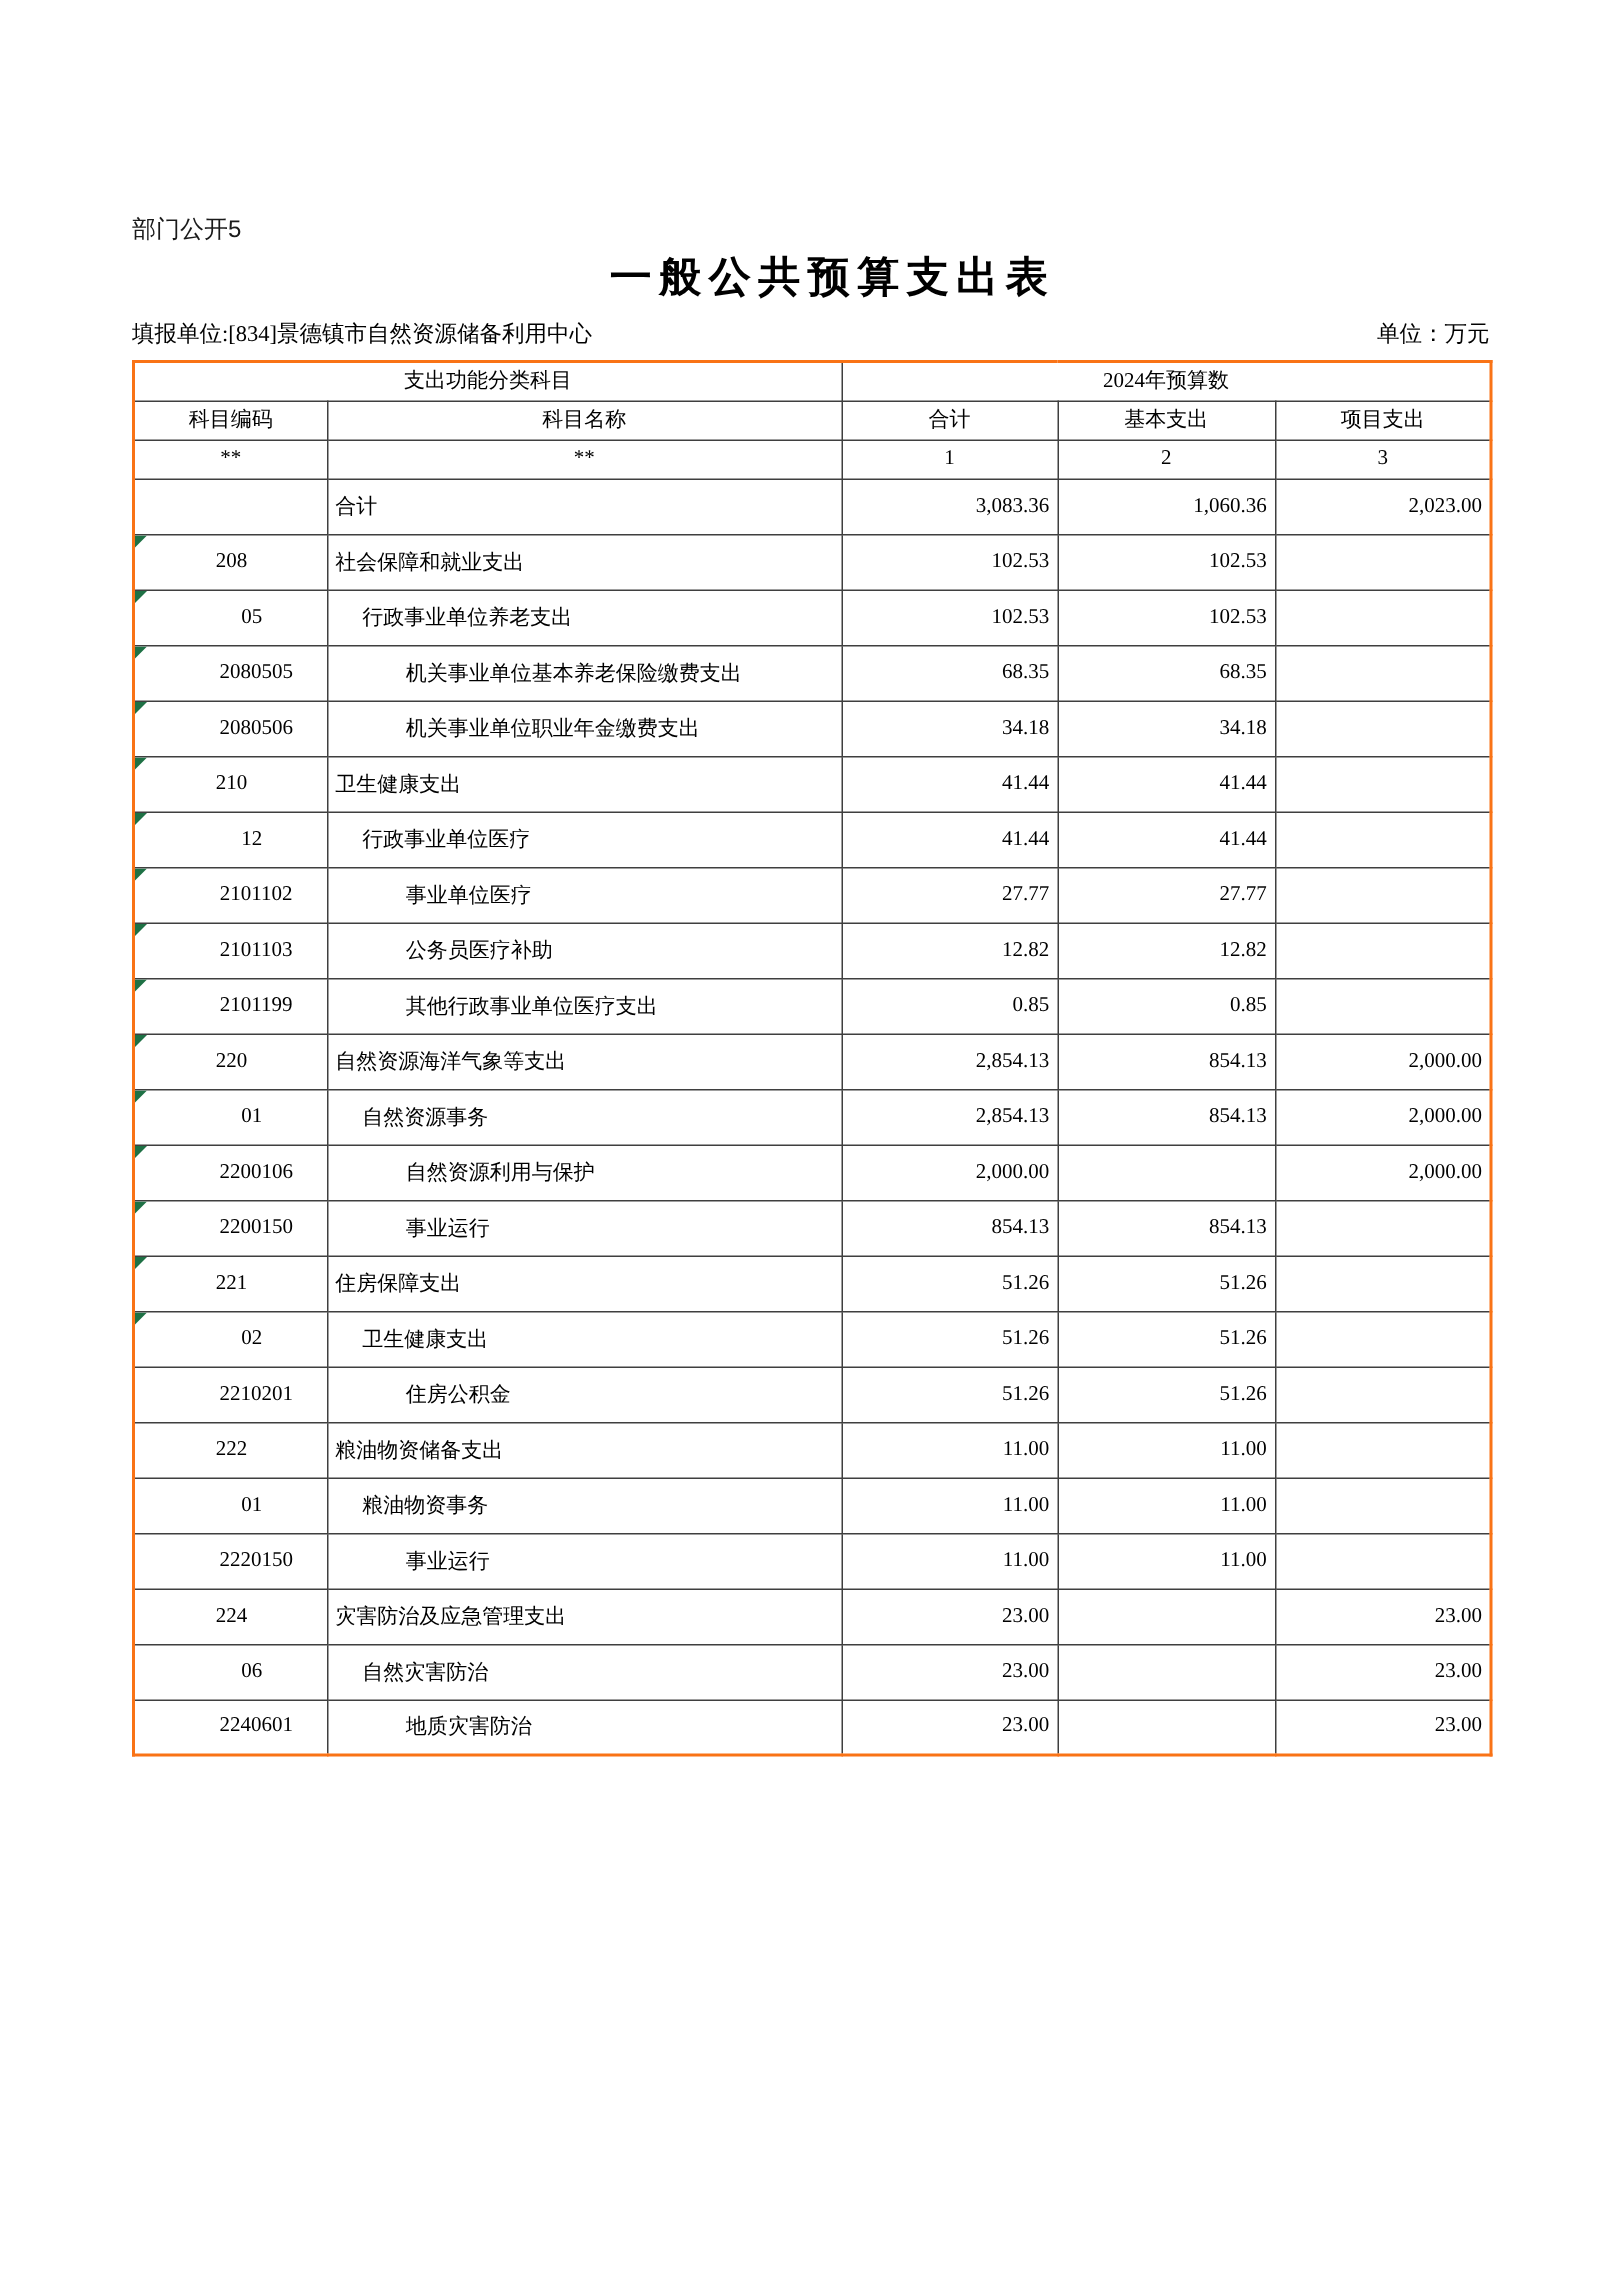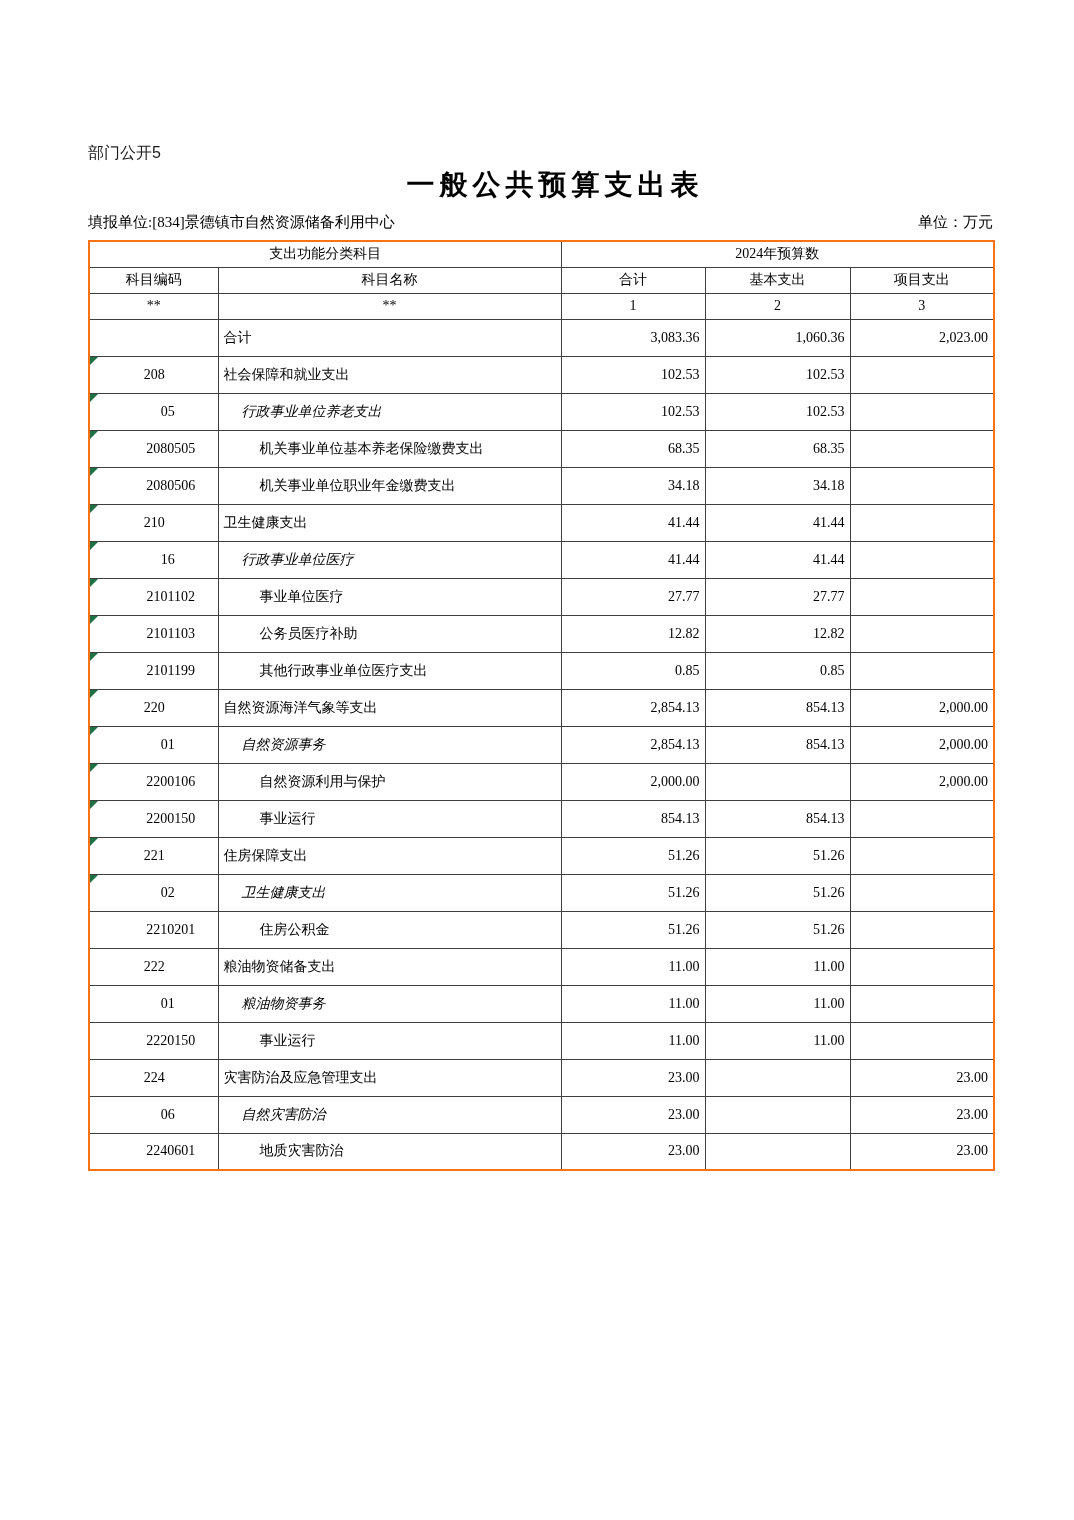--- a/index.html
+++ b/index.html
@@ -40,22 +40,22 @@
   .budget th { font-weight:normal; text-align:center; }
   .budget tbody tr { height:37px; }
 
   td.code { position:relative; text-align:center; }
   td.code.lvl0, td.code.lvl1 { padding-left:3px; }
   td.code.lvl2 { padding-left:30px; }
   td.code.lvl3 { padding-left:36px; }
 
   td.name { text-align:left; }
   td.name.lvl0, td.name.lvl1 { padding-left:5px; }
-  td.name.lvl2 { padding-left:23px;font-style:italic; }
-  td.name.lvl3 { padding-left:41px;margin-top:25px; }
+  td.name.lvl2 { padding-left:23px; }
+  td.name.lvl3 { padding-left:52px;margin-top:25px; }
 
   td.num { text-align:right; padding-right:5px; }
 
   .marker {
     position:absolute; top:0; left:0; width:0; height:0;
     border-top:8px solid var(--marker-green,#1e7145);
     border-right:8px solid transparent;
   }
 </style>
 </head>
@@ -137,21 +137,21 @@
           <td class="num"></td>
         </tr>
         <tr>
           <td class="code lvl1"><span class="marker"></span><span>210</span></td>
           <td class="name lvl1">卫生健康支出</td>
           <td class="num">41.44</td>
           <td class="num">41.44</td>
           <td class="num"></td>
         </tr>
         <tr>
-          <td class="code lvl2"><span class="marker"></span><span>16</span></td>
+          <td class="code lvl2"><span class="marker"></span><span>12</span></td>
           <td class="name lvl2">行政事业单位医疗</td>
           <td class="num">41.44</td>
           <td class="num">41.44</td>
           <td class="num"></td>
         </tr>
         <tr>
           <td class="code lvl3"><span class="marker"></span><span>2101102</span></td>
           <td class="name lvl3">事业单位医疗</td>
           <td class="num">27.77</td>
           <td class="num">27.77</td>

